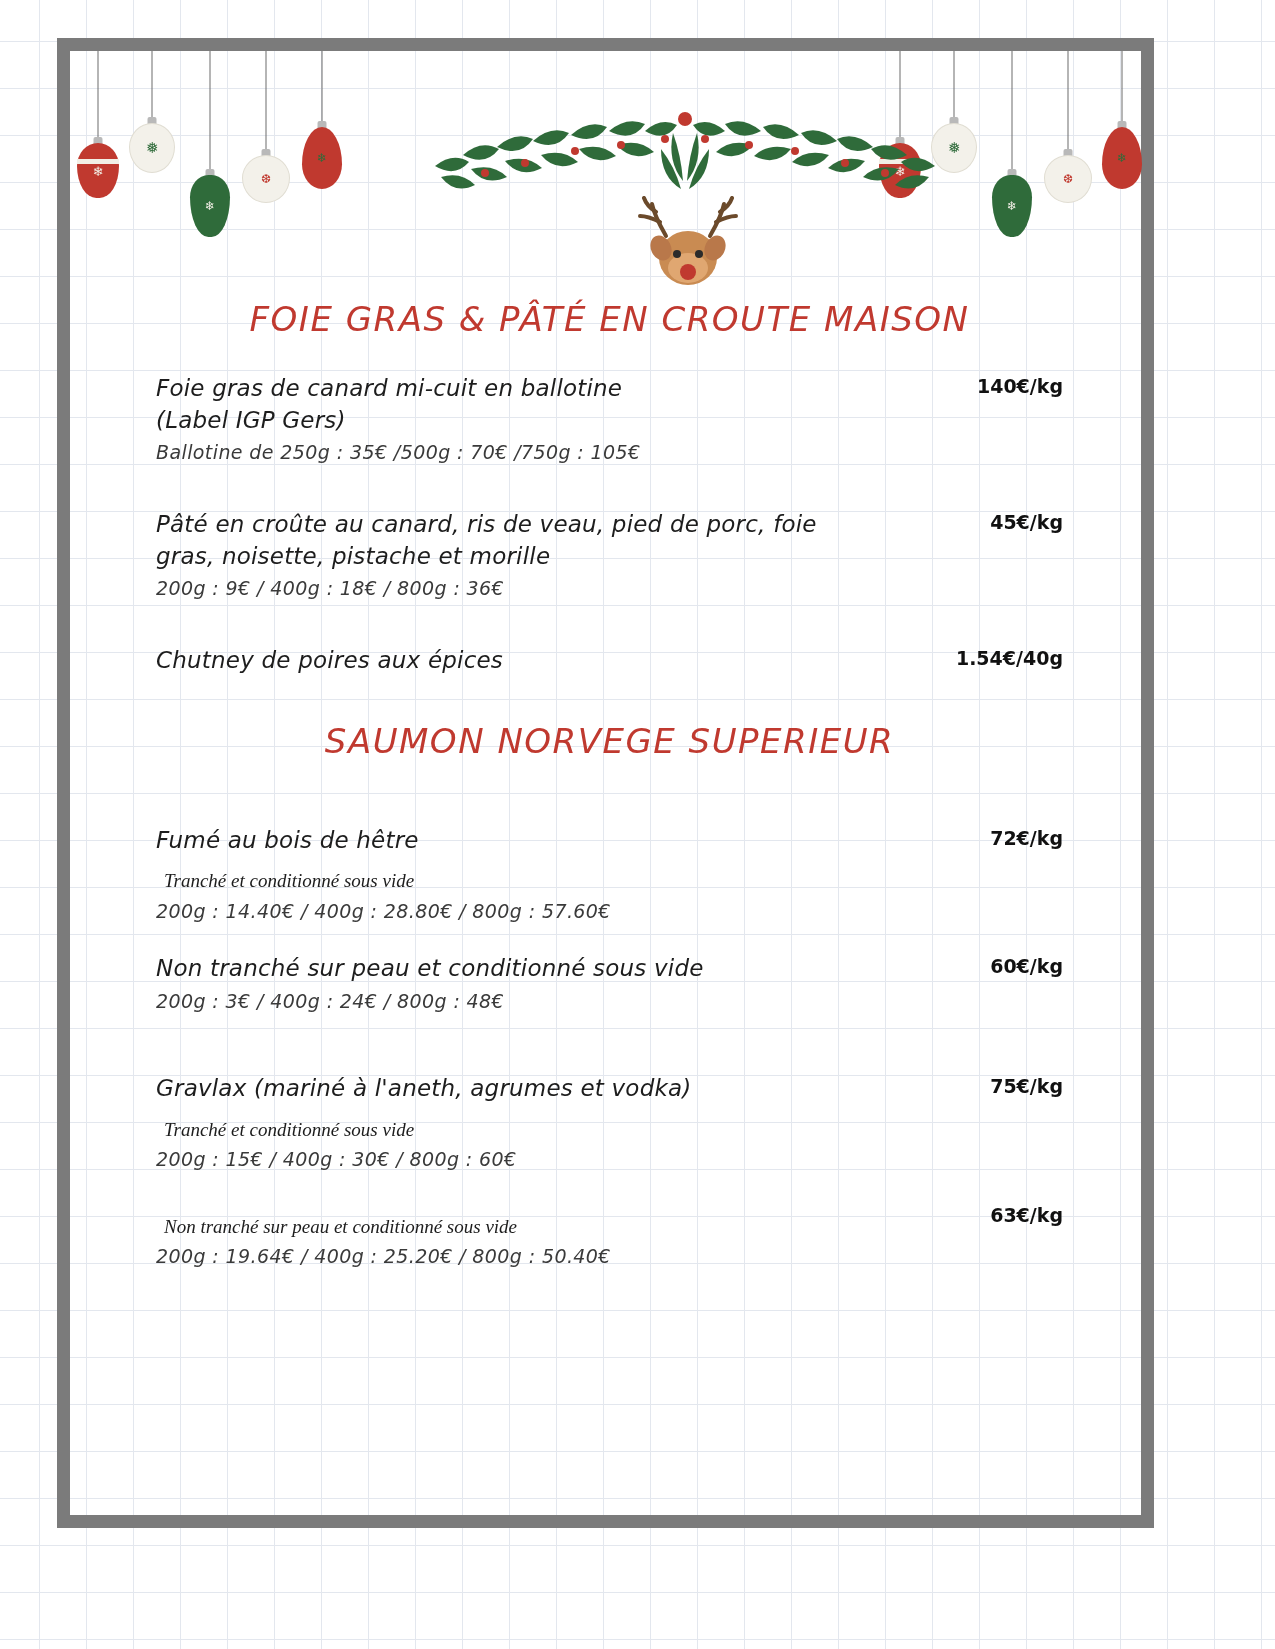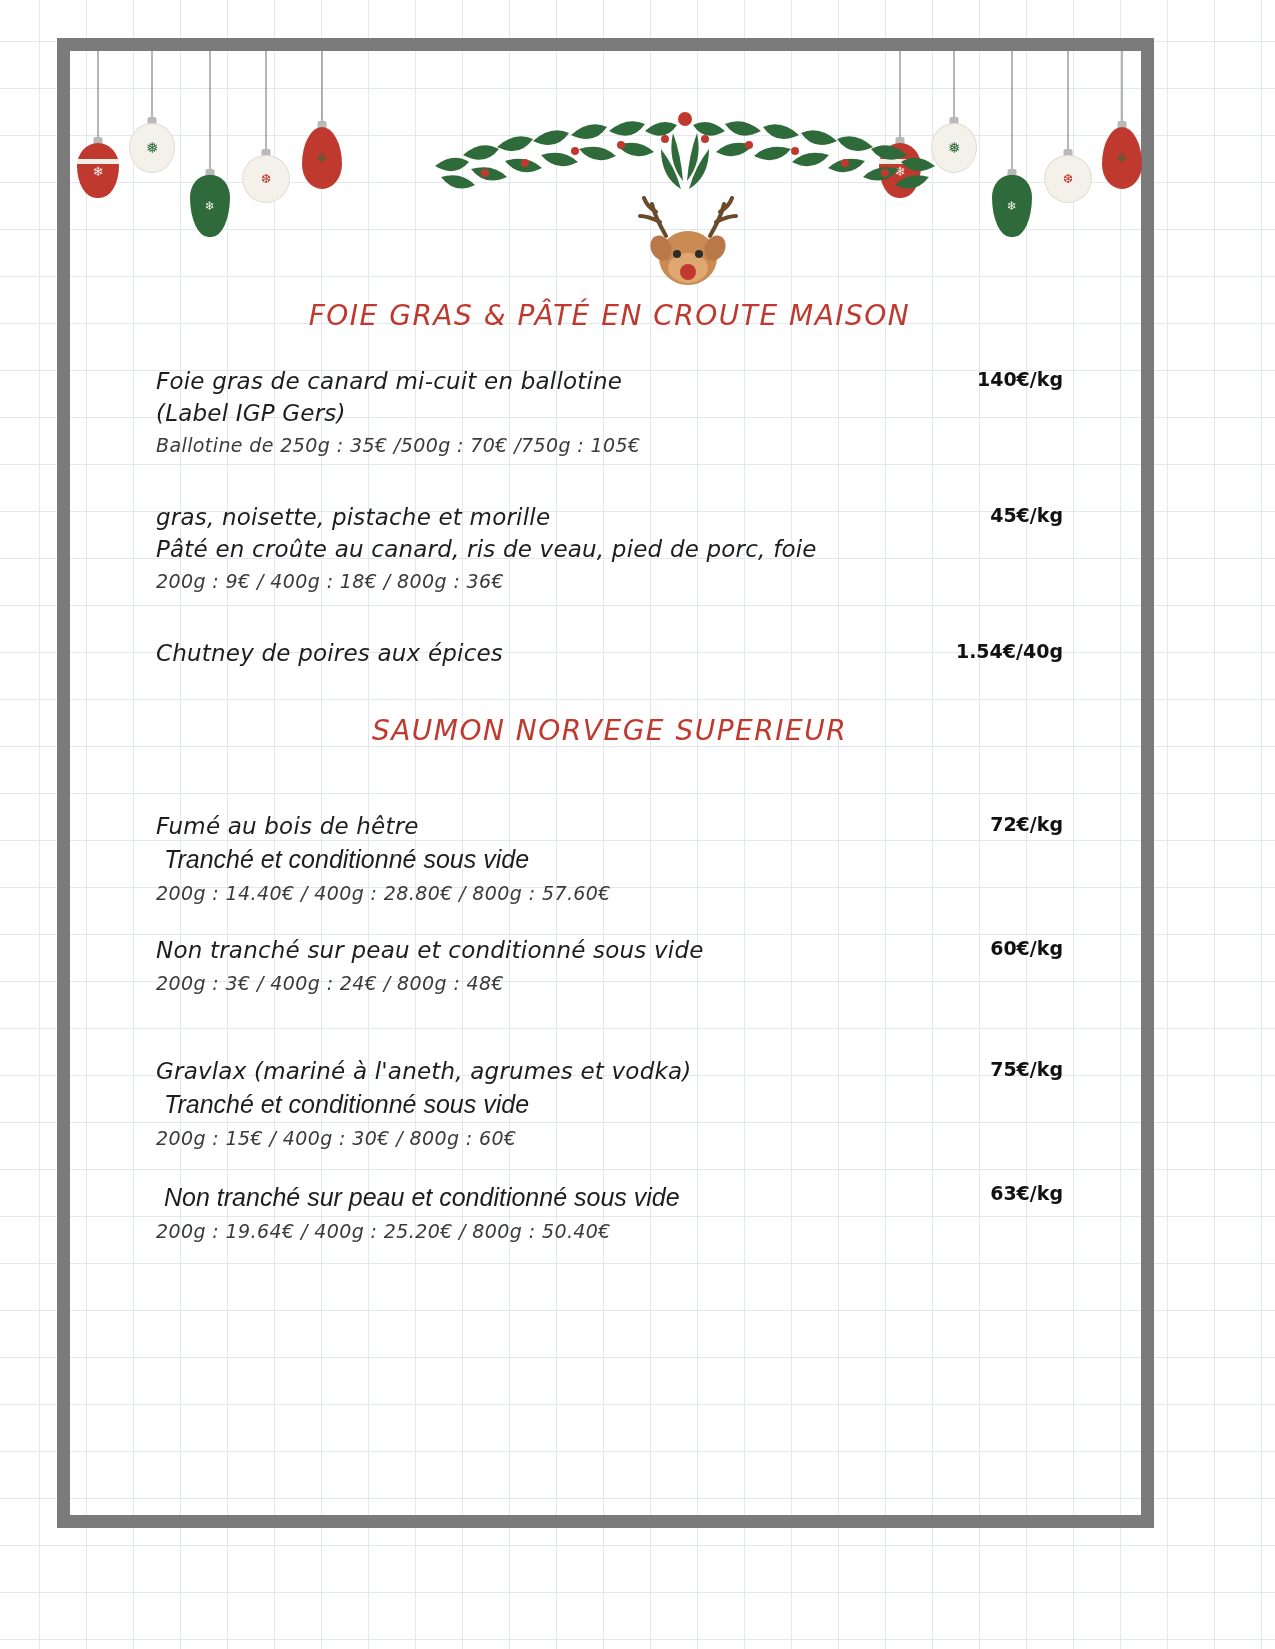--- a/index.html
+++ b/index.html
@@ -115,21 +115,21 @@
     position: absolute;
     left: 0; right: 0;
     top: 248px;
     padding: 0 78px 0 86px;
   }
   h2.section-title {
     font-family: "DejaVu Sans", sans-serif;
     font-style: italic;
     font-weight: 400;
     color: #c0392f;
-    font-size: 28px;
+    font-size: 34px;
     letter-spacing: 1.5px;
     text-align: center;
     margin: 0 0 34px 0;
   }
   .section + .section { margin-top: 44px; }
   .section-2 .section-title { margin-bottom: 64px; }
 
   .item {
     display: flex;
     align-items: flex-start;
@@ -138,26 +138,27 @@
   .item-left { flex: 1 1 auto; padding-right: 24px; }
   .item-name {
     font-family: "DejaVu Sans", sans-serif;
     font-style: italic;
     font-size: 23px;
     color: #1d1d1d;
     line-height: 1.38;
     letter-spacing: 0.2px;
   }
   .item-sub {
-    font-family: Liberation Sans, sans-serif;
+    font-family: Liberation Serif, serif;
     font-style: italic;
-    font-size: 25px;
+    font-size: 19px;
     color: #1d1d1d;
     line-height: 1.38;
     padding-left: 8px;
+    margin-top: 12px;
   }
   .item-detail {
     font-family: "DejaVu Sans", sans-serif;
     font-style: italic;
     font-size: 19px;
     color: #3a3a3a;
     line-height: 1.5;
     margin-top: 2px;
     letter-spacing: 0.4px;
   }
@@ -349,22 +350,22 @@
               <div class="item-name">(Label IGP Gers)</div>
               <div class="item-detail">Ballotine de 250g : 35€ /500g : 70€ /750g : 105€</div>
             </div>
             <div class="item-price">140€/kg</div>
           </div>
 
           <div class="gap-md"></div>
 
           <div class="item">
             <div class="item-left">
+              <div class="item-name">Pâté en croûte au canard, ris de veau, pied de porc, foie</div>
               <div class="item-name">gras, noisette, pistache et morille</div>
-              <div class="item-name">Pâté en croûte au canard, ris de veau, pied de porc, foie</div>
               <div class="item-detail">200g : 9€ / 400g : 18€ / 800g : 36€</div>
             </div>
             <div class="item-price">45€/kg</div>
           </div>
 
           <div class="gap-md"></div>
 
           <div class="item">
             <div class="item-left">
               <div class="item-name">Chutney de poires aux épices</div>

